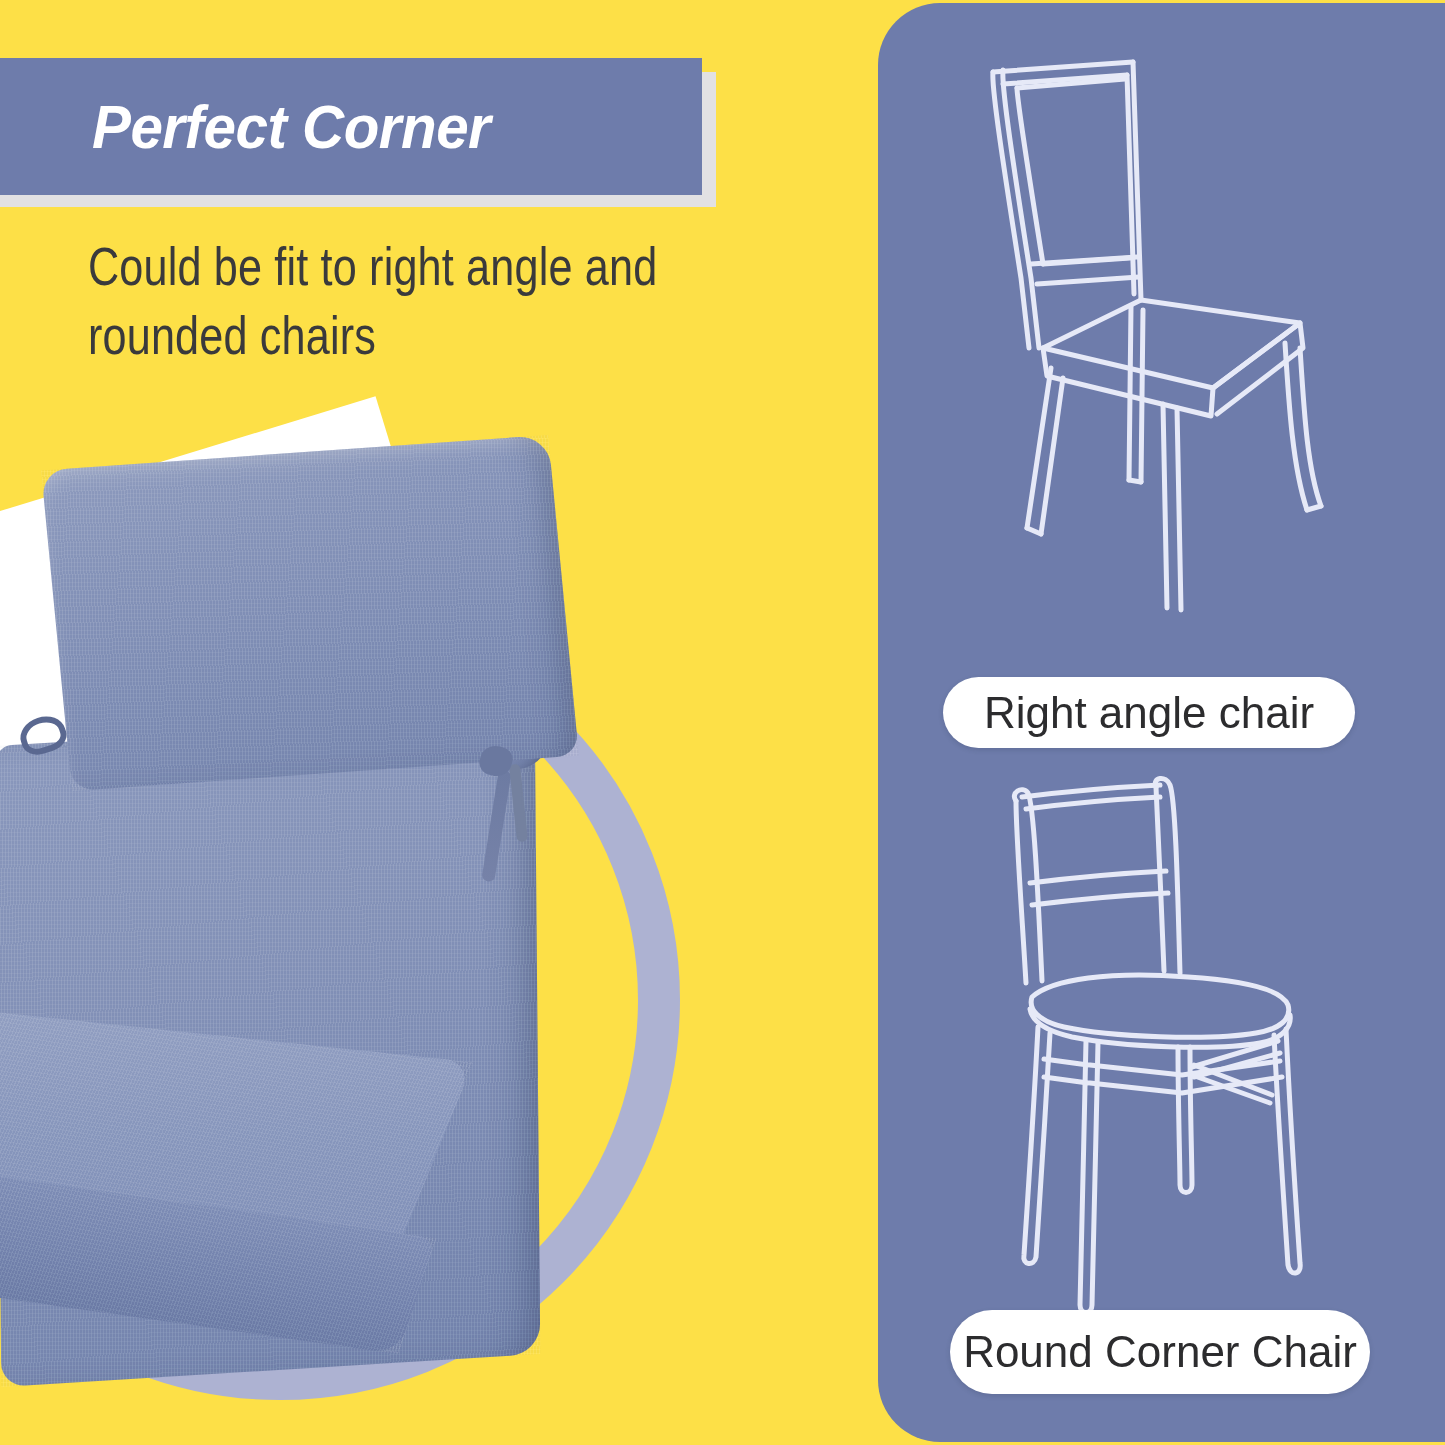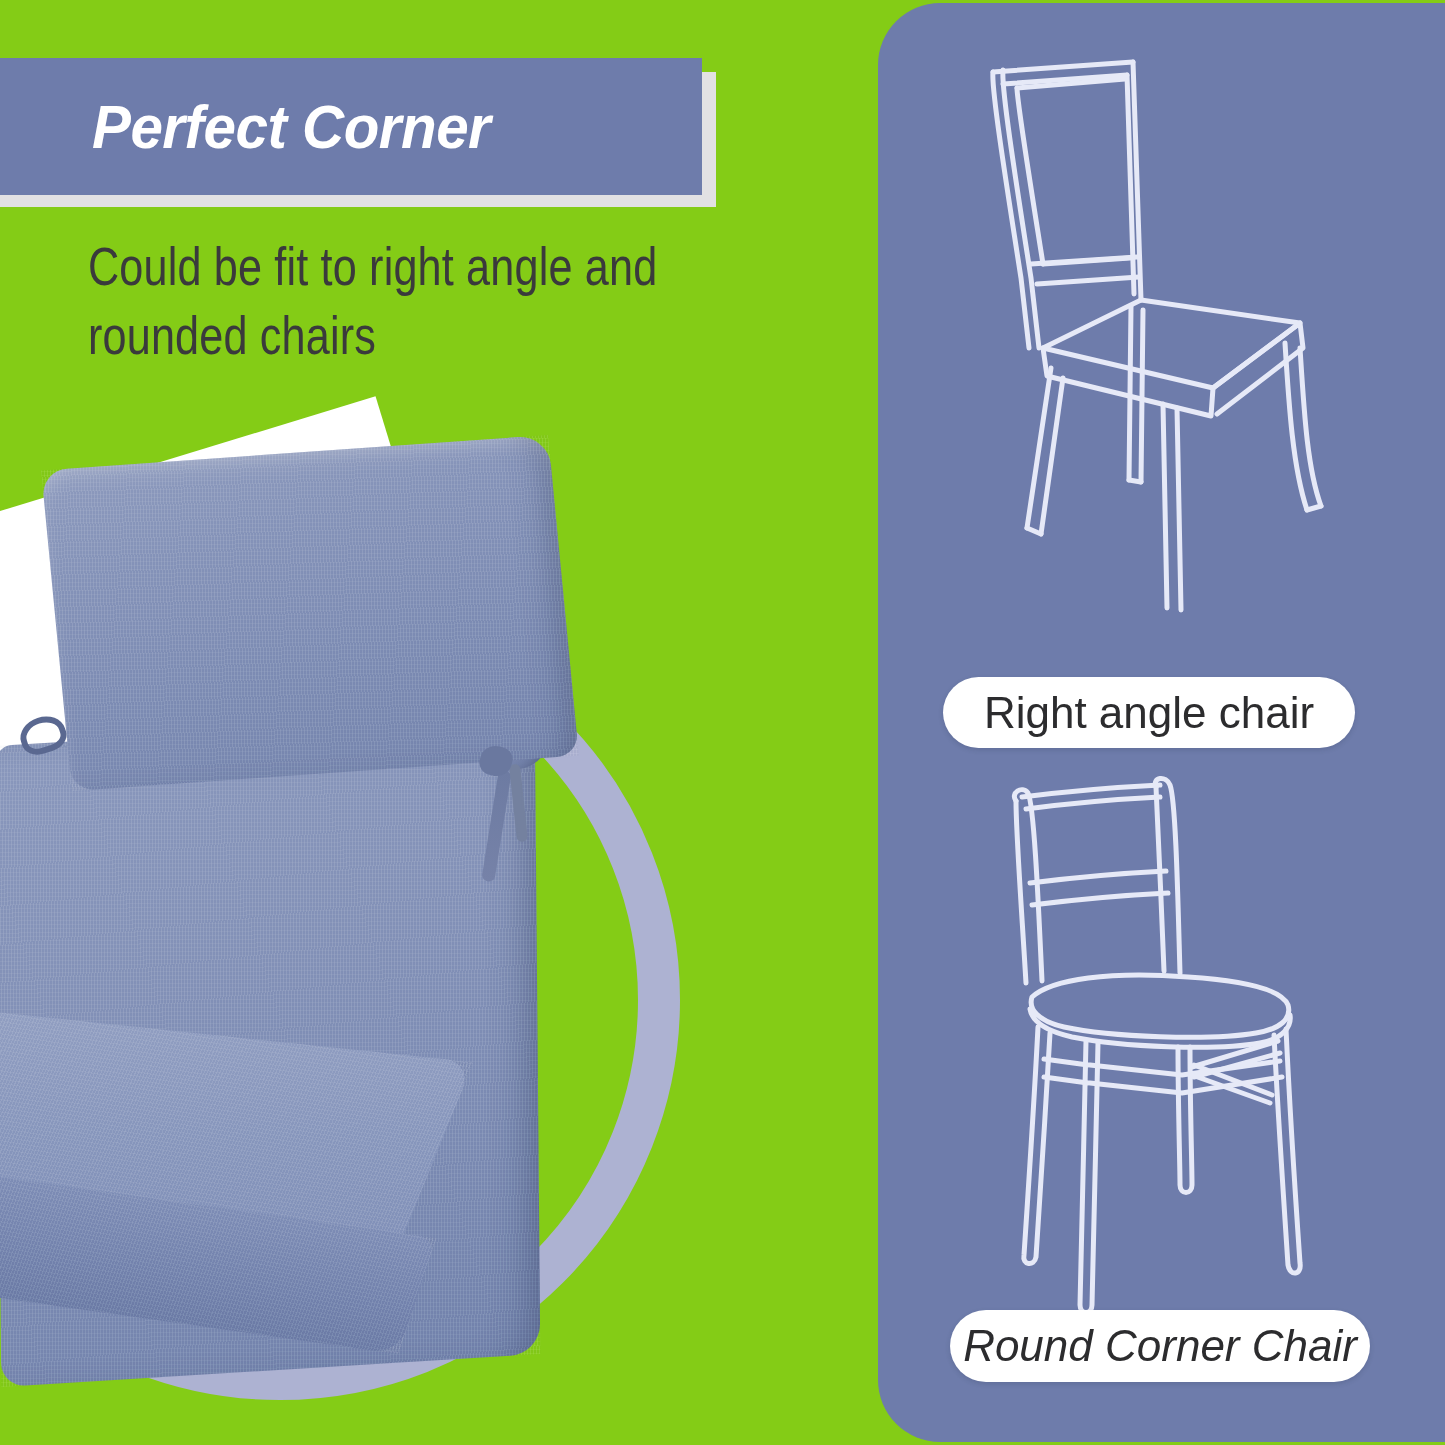--- a/index.html
+++ b/index.html
@@ -6,21 +6,21 @@
   html, body {
     margin: 0;
     padding: 0;
     background: #ffffff;
   }
   #root {
     position: relative;
     width: 1445px;
     height: 1445px;
     overflow: hidden;
-    background: #84cc16;
+    background: #fde047;
     font-family: "Liberation Sans", "DejaVu Sans", sans-serif;
   }
 
   
 
   
   .banner-shadow {
     position: absolute;
     left: -20px;
     top: 72px;
@@ -250,22 +250,21 @@
     left: 943px;
     top: 657px;
     width: 412px;
     height: 71px;
     margin-top: 20px;
   }
   .pill-2 {
     left: 950px;
     top: 1310px;
     width: 420px;
-    height: 72px;
-    font-style: italic;
+    height: 84px;
   }
 </style>
 </head>
 <body>
 
 <div id="root">
 
   <div class="banner-shadow"></div>
 
   <div class="banner">

